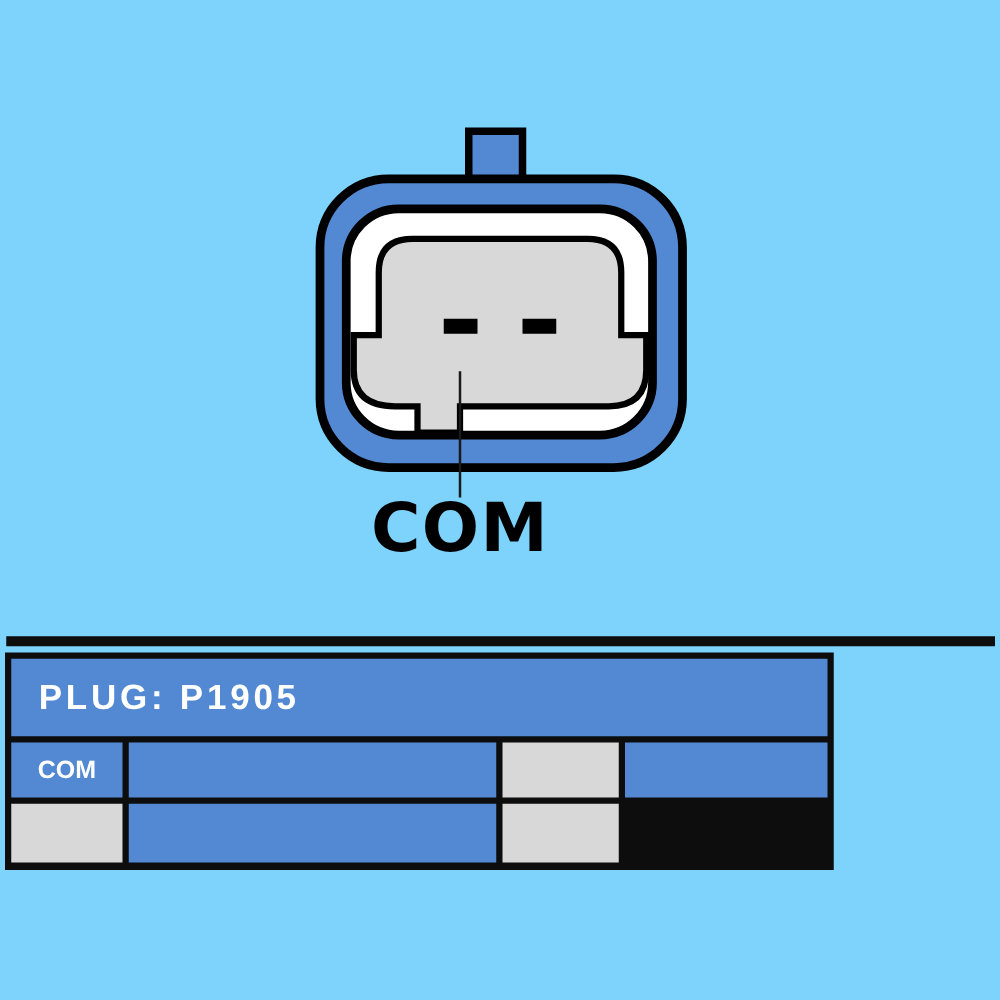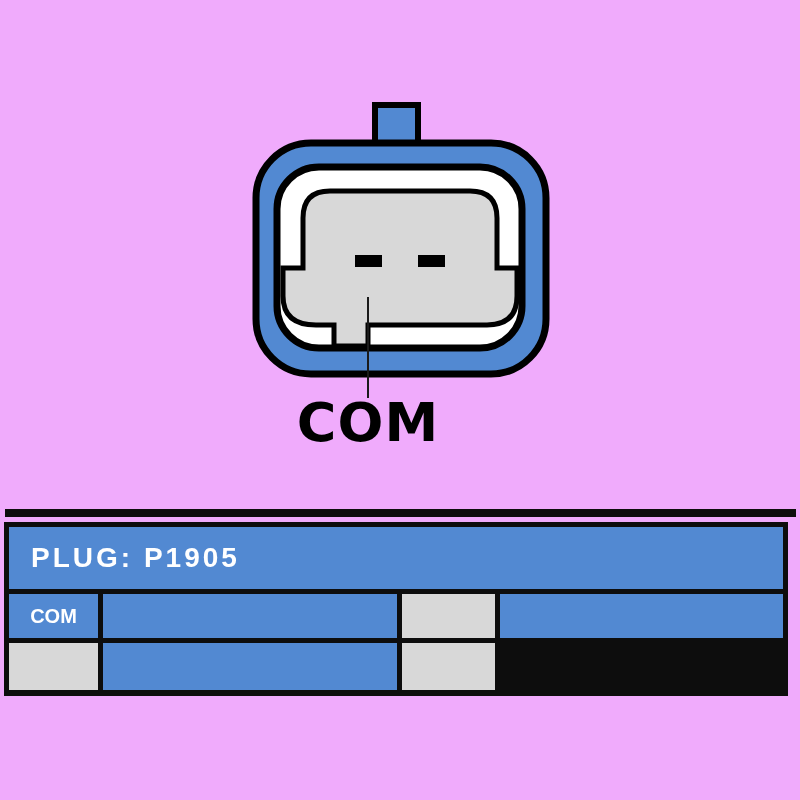--- a/index.html
+++ b/index.html
@@ -1,30 +1,30 @@
 <!DOCTYPE html>
 <html><head>
 <meta charset="utf-8">
 <style>
   html,body { margin:0; padding:0; background:#fff; }
   .stage {
-    position:relative; width:800px; height:800px; background:#f0abfc;
+    position:relative; width:800px; height:800px; background:#7dd3fc;
     font-family:"Liberation Sans", sans-serif; overflow:hidden;text-align:center;
   }
   .connector-svg { position:absolute; left:240px; top:95px; }
   .com-label {
     position:absolute; left:368px; top:391px; transform:translateX(-50%);
     font-size:54px; font-weight:bold; color:#000; letter-spacing:1px;
     font-family:"DejaVu Sans", "Liberation Sans", sans-serif;
   }
   .divider {
     position:absolute; left:5px; top:509px; width:791px; height:8px; background:#0d0d0d;
   }
   .plug-table {
-    position:absolute; left:4px; top:522px; width:784px; height:174px;
+    position:absolute; left:4px; top:522px; width:663px; height:174px;
     background:#0d0d0d; display:grid;
     grid-template-columns:89px 294px 93px 1fr;
     grid-template-rows:62px 44px 47px;
     gap:5px; padding:5px; box-sizing:border-box;
   }
   .cell { display:flex; align-items:center; overflow:hidden; }
   .cell.header {
     grid-column:1 / 5; background:#5289d2; color:#ffffff;
     font-weight:bold; font-size:28px; letter-spacing:3px; padding-left:22px;
   }

